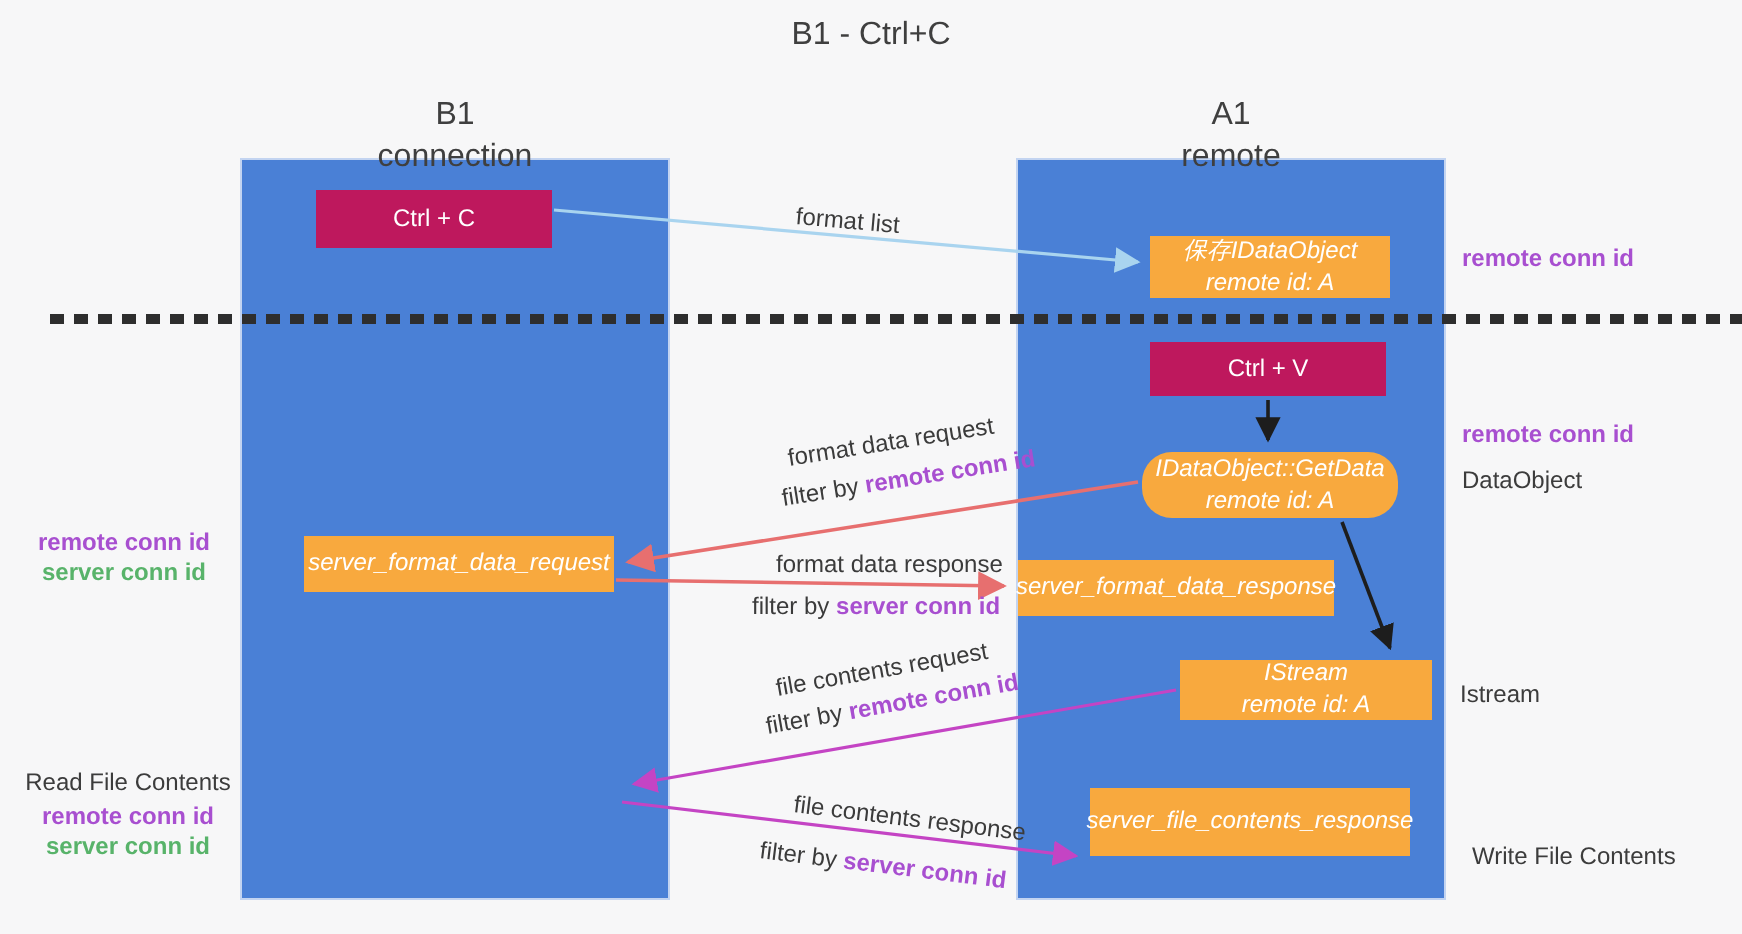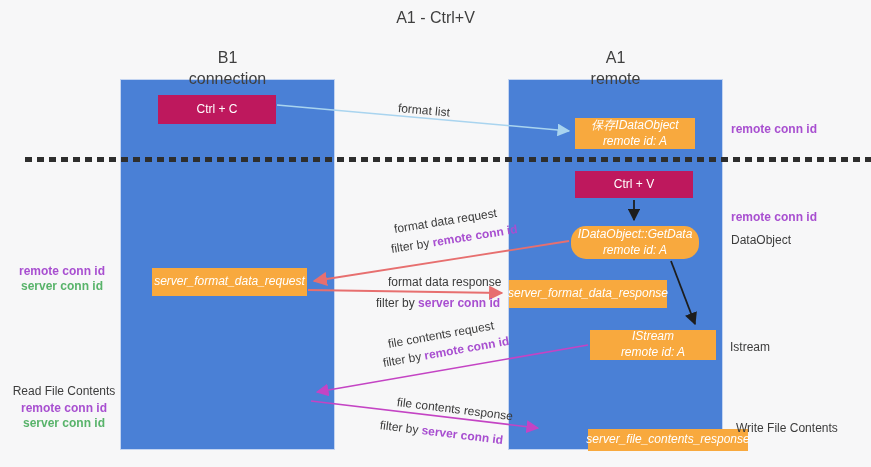--- a/index.html
+++ b/index.html
@@ -42,21 +42,21 @@
   .rot-m9{transform:rotate(-9deg);}
   .rot-m10{transform:rotate(-10deg);}
   .rot-p7{transform:rotate(7deg);}
 </style>
 </head>
 <body>
 
 <div class="canvas">
 
   <div class="title">
-    <div>A1 - Ctrl+V</div>
+    <div>B1 - Ctrl+C</div>
   </div>
 
   <div class="col-header" style="left:120px;">
     <div>B1</div>
     <div>connection</div>
   </div>
   <div class="col-header" style="left:508px;">
     <div>A1</div>
     <div>remote</div>
   </div>
@@ -115,21 +115,21 @@
   <div class="box orange" style="left:509px;top:280px;width:158px;height:28px;">
     <div>server_format_data_response</div>
   </div>
 
   <div class="box orange" style="left:590px;top:330px;width:126px;height:30px;">
     <div>IStream</div>
     <div>remote id: A</div>
   </div>
 
 
-  <div class="box orange" style="left:545px;top:429px;width:160px;height:22px;margin-left:43px;">
+  <div class="box orange" style="left:545px;top:394px;width:160px;height:34px;">
     <div>server_file_contents_response</div>
   </div>
 
   <div class="edge-label rot-p5" style="left:398px;top:101px;">format list</div>
 
   <div class="edge-label rot-m9" style="left:394px;top:222px;">format data request</div>
   <div class="edge-label rot-m9" style="left:391px;top:242px;">
     <span>filter by</span>
     <span class="purple">remote conn id</span>
   </div>

